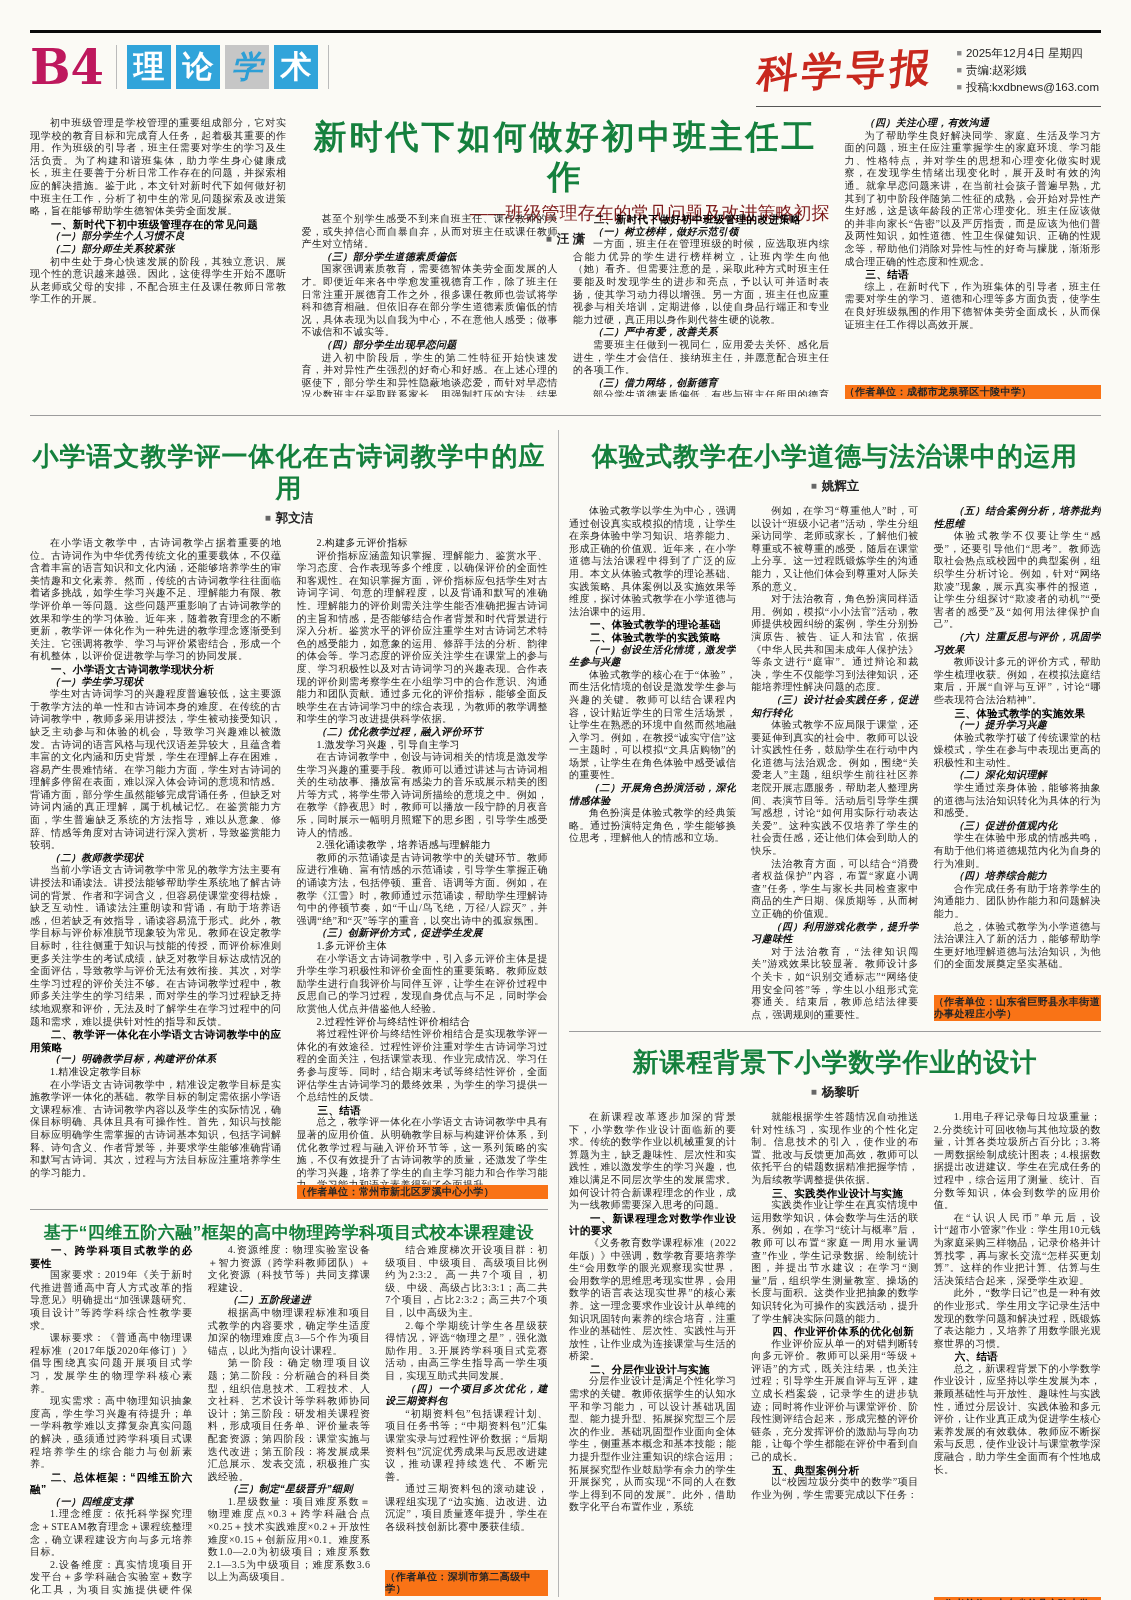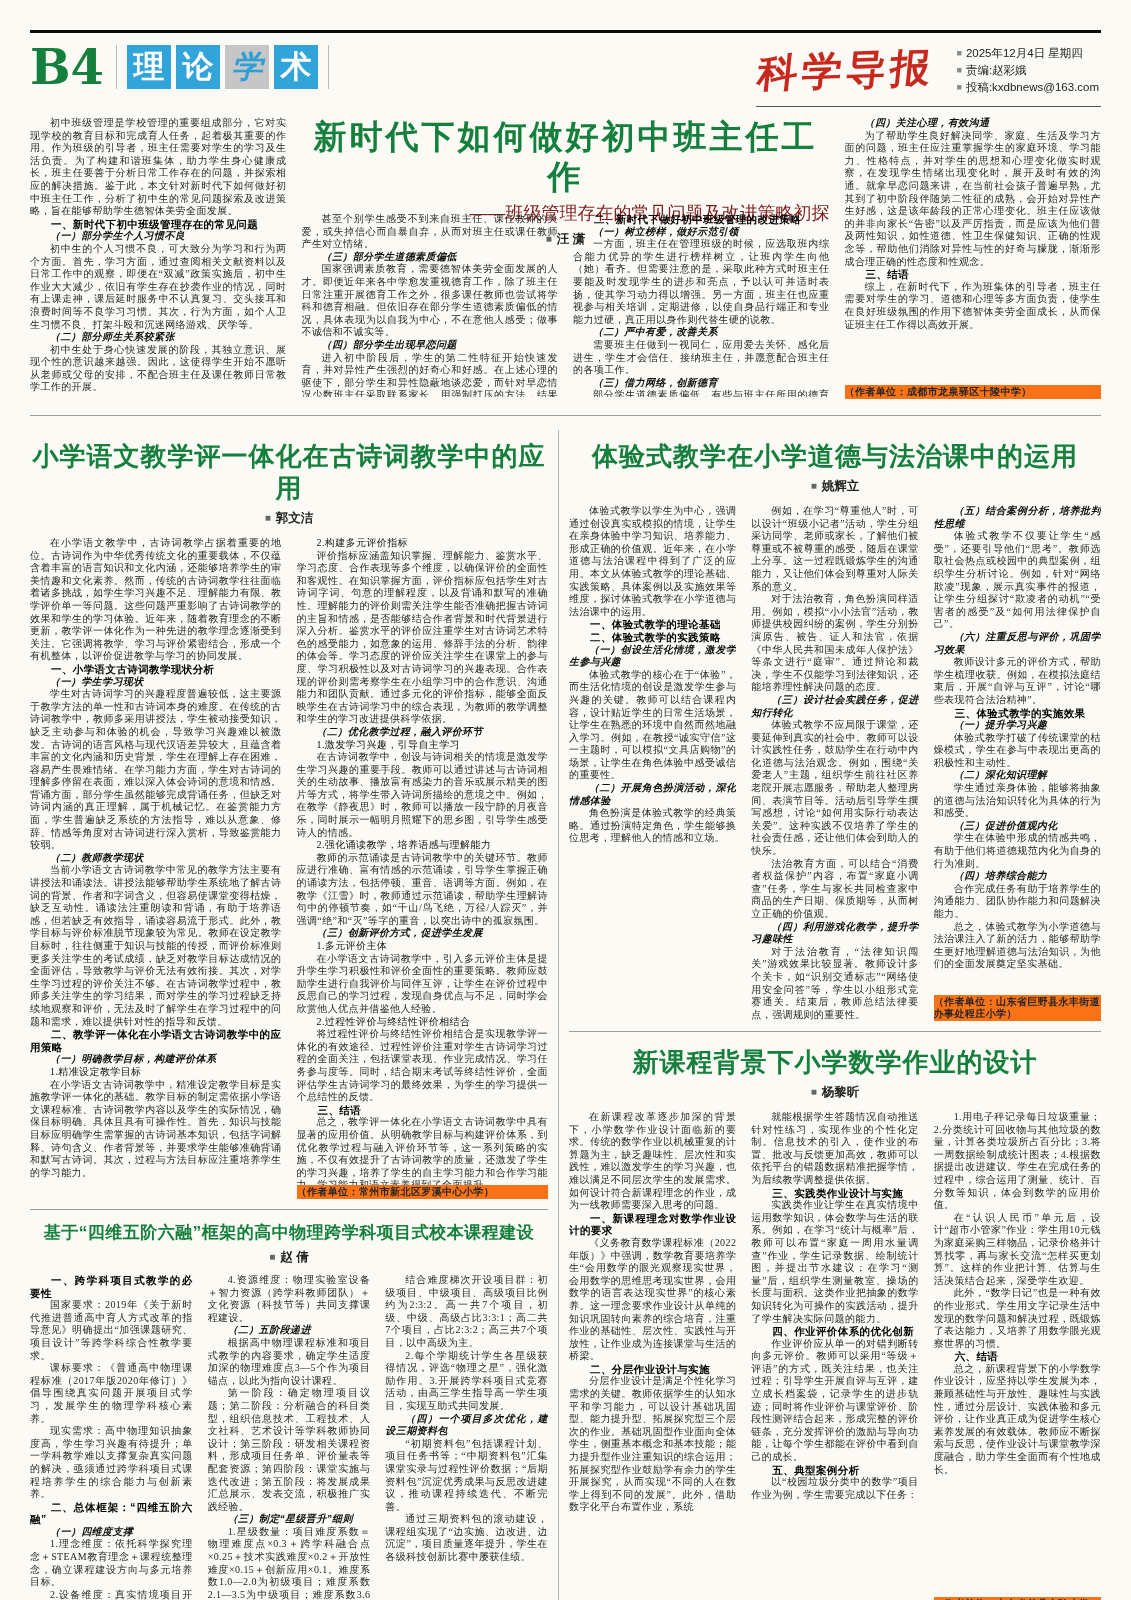--- a/index.html
+++ b/index.html
@@ -3,21 +3,21 @@
 <meta charset="utf-8">
 <style>
   html,body{margin:0;padding:0;}
   body{background:#e8e6e0;}
   .page{position:relative;width:1131px;height:1600px;background:#fbfaf5;margin:0 auto;
         overflow:hidden;font-family:"Liberation Serif",serif;color:#1f1f1f;}
   .inner{padding:30px 30px 0 30px;}
   
   .hdr{border-top:3px solid #0a0a0a;padding-top:8px;display:flex;justify-content:space-between;align-items:flex-start;}
   .hdr-left{display:flex;align-items:center;gap:12px;}
-  .pageno{font-family:"DejaVu Serif",serif;font-weight:bold;font-size:48px;line-height:52px;color:#15803d;}
+  .pageno{font-family:"DejaVu Serif",serif;font-weight:bold;font-size:48px;line-height:52px;color:#be185d;}
   .tiles{display:flex;gap:5px;padding:0 10px;border-left:1px solid #bbb;border-right:1px solid #bbb;}
   .tile{width:44px;height:44px;background:#31a4da;color:#fff;font-family:"Liberation Sans",sans-serif;
         font-weight:bold;font-size:31px;line-height:44px;text-align:center;}
   .tile.alt{background:#c6c6c6;color:#2d9fd6;font-style:italic;}
   .hdr-right{display:flex;align-items:center;gap:22px;border-bottom:1px solid #555;padding:4px 2px 10px 2px;}
   .masthead{color:#c8281e;font-weight:bold;font-size:40px;line-height:44px;letter-spacing:4px;
             transform:skewX(-8deg) rotate(-2deg);font-family:"Liberation Serif",serif;}
   .info{font-size:11.5px;line-height:17px;color:#222;font-family:"Liberation Sans",sans-serif;}
   .info .row{white-space:nowrap;}
   .sq{color:#8a8a8a;font-size:9px;margin-right:4px;vertical-align:1px;}
@@ -85,21 +85,20 @@
           <div class="row"><span class="sq">■</span><span>投稿:kxdbnews@163.com</span></div>
         </div>
       </div>
     </header>
 
     <section class="art a1">
       <div class="col c0">
           <div class="blk p">初中班级管理是学校管理的重要组成部分，它对实现学校的教育目标和完成育人任务，起着极其重要的作用。作为班级的引导者，班主任需要对学生的学习及生活负责。为了构建和谐班集体，助力学生身心健康成长，班主任要善于分析日常工作存在的问题，并探索相应的解决措施。鉴于此，本文针对新时代下如何做好初中班主任工作，分析了初中生的常见问题探索及改进策略，旨在能够帮助学生德智体美劳全面发展。</div>
           <div class="blk h1">一、新时代下初中班级管理存在的常见问题</div>
           <div class="blk h2">（一）部分学生个人习惯不良</div>
-          <div class="blk p">初中生的个人习惯不良，可大致分为学习和行为两个方面。首先，学习方面，通过查阅相关文献资料以及日常工作中的观察，即便在“双减”政策实施后，初中生作业大大减少，依旧有学生存在抄袭作业的情况，同时有上课走神，课后延时服务中不认真复习、交头接耳和浪费时间等不良学习习惯。其次，行为方面，如个人卫生习惯不良、打架斗殴和沉迷网络游戏、厌学等。</div>
           <div class="blk h2">（二）部分师生关系较紧张</div>
           <div class="blk p">初中生处于身心快速发展的阶段，其独立意识、展现个性的意识越来越强。因此，这使得学生开始不愿听从老师或父母的安排，不配合班主任及课任教师日常教学工作的开展。</div>
         </div>
       <div class="head">
         <h1 class="headline">新时代下如何做好初中班主任工作</h1>
         <div class="subtitle">——班级管理存在的常见问题及改进策略初探</div>
         <div class="byline"><span class="bsq">■</span><span>汪 潇</span></div>
       </div>
       <div class="col c1">
           <div class="blk p">甚至个别学生感受不到来自班主任、课任教师的关爱，或失掉信心而自暴自弃，从而对班主任或课任教师产生对立情绪。</div>
@@ -162,21 +161,20 @@
                 <div class="blk p">将过程性评价与终结性评价相结合是实现教学评一体化的有效途径。过程性评价注重对学生古诗词学习过程的全面关注，包括课堂表现、作业完成情况、学习任务参与度等。同时，结合期末考试等终结性评价，全面评估学生古诗词学习的最终效果，为学生的学习提供一个总结性的反馈。</div>
                 <div class="blk h1">三、结语</div>
                 <div class="blk p">总之，教学评一体化在小学语文古诗词教学中具有显著的应用价值。从明确教学目标与构建评价体系，到优化教学过程与融入评价环节等，这一系列策略的实施，不仅有效提升了古诗词教学的质量，还激发了学生的学习兴趣，培养了学生的自主学习能力和合作学习能力，学习能力和语文素养得到了全面提升。</div>
                 <div class="blk attr">（作者单位：常州市新北区罗溪中心小学）</div>
               </div>
           </div>
         </section>
         <div class="hr"></div>
         <section class="art a5">
           <h1 class="headline">基于“四维五阶六融”框架的高中物理跨学科项目式校本课程建设</h1>
-          <div class="byline"><span class="bsq">■</span><span>赵 倩</span></div>
           <div class="cols">
             <div class="col">
                 <div class="blk h1">一、跨学科项目式教学的必要性</div>
                 <div class="blk p">国家要求：2019年《关于新时代推进普通高中育人方式改革的指导意见》明确提出“加强课题研究、项目设计”等跨学科综合性教学要求。</div>
                 <div class="blk p">课标要求：《普通高中物理课程标准（2017年版2020年修订）》倡导围绕真实问题开展项目式学习，发展学生的物理学科核心素养。</div>
                 <div class="blk p">现实需求：高中物理知识抽象度高，学生学习兴趣有待提升；单一学科教学难以支撑复杂真实问题的解决，亟须通过跨学科项目式课程培养学生的综合能力与创新素养。</div>
                 <div class="blk h1">二、总体框架：“四维五阶六融”</div>
                 <div class="blk h2">（一）四维度支撑</div>
                 <div class="blk p">1.理念维度：依托科学探究理念＋STEAM教育理念＋课程统整理念，确立课程建设方向与多元培养目标。</div>
                 <div class="blk p">2.设备维度：真实情境项目开发平台＋多学科融合实验室＋数字化工具，为项目实施提供硬件保障。</div>

